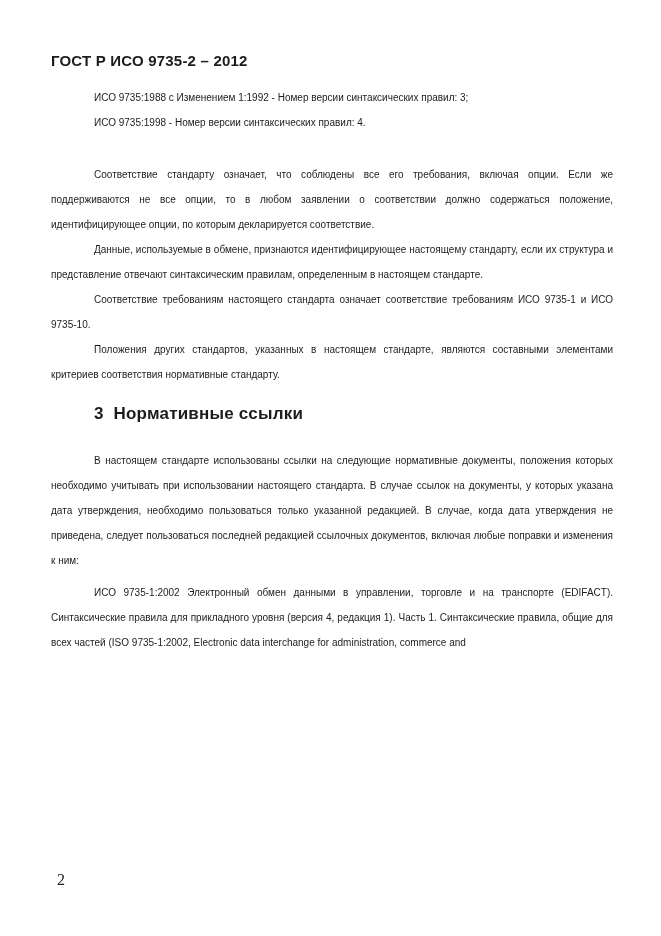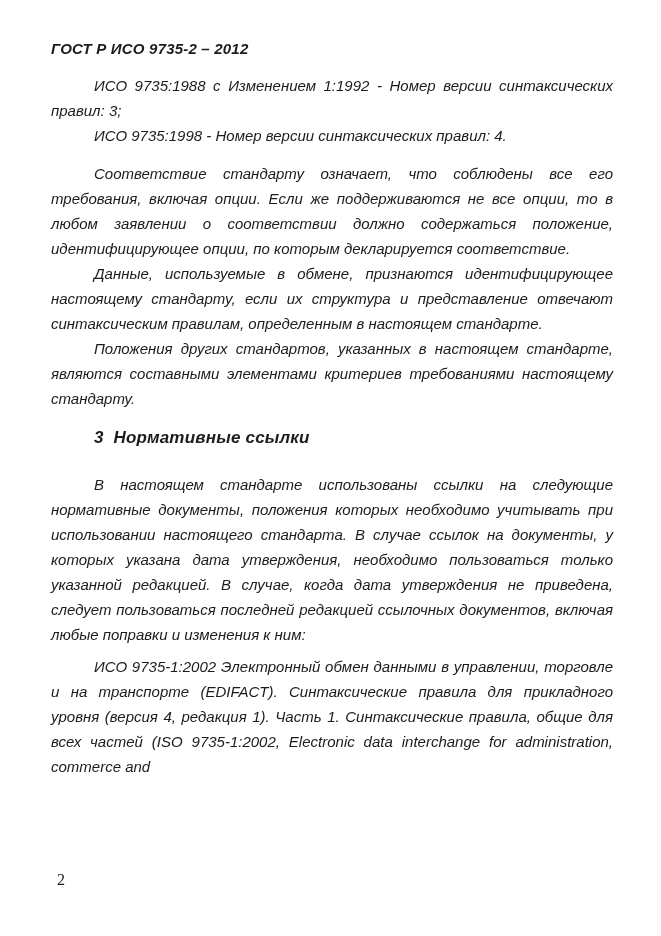--- a/index.html
+++ b/index.html
@@ -13,40 +13,39 @@
     height: 936px;
     background: #ffffff;
     font-family: "Liberation Sans", sans-serif;
     color: #1c1c1c;
     overflow: hidden;
     margin: 0 auto;
   }
   .content {
     position: absolute;
     left: 51px;
-    top: 4px;
+    top: 16px;
     width: 562px;
-    font-style: italic;
   }
   .doc-header {
     padding-top: 36px;
     font-size: 15px;
     font-weight: bold;
     letter-spacing: 0.2px;
     line-height: 18px;
   }
   .group p {
     margin: 0;
-    font-size: 15px;
+    font-size: 10px;
     line-height: 25px;
     text-align: justify;
     text-indent: 43px;
   }
   .g1 { margin-top: 15px; }
-  .g2 { margin-top: 13px; }
+  .g2 { margin-top: 27px; }
   .g3 { margin-top: 22px; }
   .g4 { margin-top: 7px; }
   .section-heading {
     margin: 14px 0 4px 0;
     font-size: 17px;
     font-weight: bold;
     line-height: 25px;
     padding-left: 43px;
     white-space: pre;
     letter-spacing: 0.2px;
@@ -69,21 +68,22 @@
     <div class="doc-header">ГОСТ Р ИСО 9735-2 – 2012</div>
 
     <div class="group g1">
       <p>ИСО 9735:1988 с Изменением 1:1992 - Номер версии синтаксических правил: 3;</p>
       <p>ИСО 9735:1998 - Номер версии синтаксических правил: 4.</p>
     </div>
 
     <div class="group g2">
       <p>Соответствие стандарту означает, что соблюдены все его требования, включая опции. Если же поддерживаются не все опции, то в любом заявлении о соответствии должно содержаться положение, идентифицирующее опции, по которым декларируется соответствие.</p>
       <p>Данные, используемые в обмене, признаются идентифицирующее настоящему стандарту, если их структура и представление отвечают синтаксическим правилам, определенным в настоящем стандарте.</p>
-      <p>Положения других стандартов, указанных в настоящем стандарте, являются составными элементами критериев требованиями настоящему стандарту.</p>
+      <p>Соответствие требованиям настоящего стандарта означает соответствие требованиям ИСО 9735-1 и ИСО 9735-10.</p>
+      <p>Положения других стандартов, указанных в настоящем стандарте, являются составными элементами критериев соответствия нормативные стандарту.</p>
     </div>
 
     <h2 class="section-heading">3  Нормативные ссылки</h2>
 
     <div class="group g3">
       <p>В настоящем стандарте использованы ссылки на следующие нормативные документы, положения которых необходимо учитывать при использовании настоящего стандарта. В случае ссылок на документы, у которых указана дата утверждения, необходимо пользоваться только указанной редакцией. В случае, когда дата утверждения не приведена, следует пользоваться последней редакцией ссылочных документов, включая любые поправки и изменения к ним:</p>
     </div>
 
     <div class="group g4">
       <p>ИСО 9735-1:2002 Электронный обмен данными в управлении, торговле и на транспорте (EDIFACT). Синтаксические правила для прикладного уровня (версия 4, редакция 1). Часть 1. Синтаксические правила, общие для всех частей (ISO 9735-1:2002, Electronic data interchange for administration, commerce and</p>

